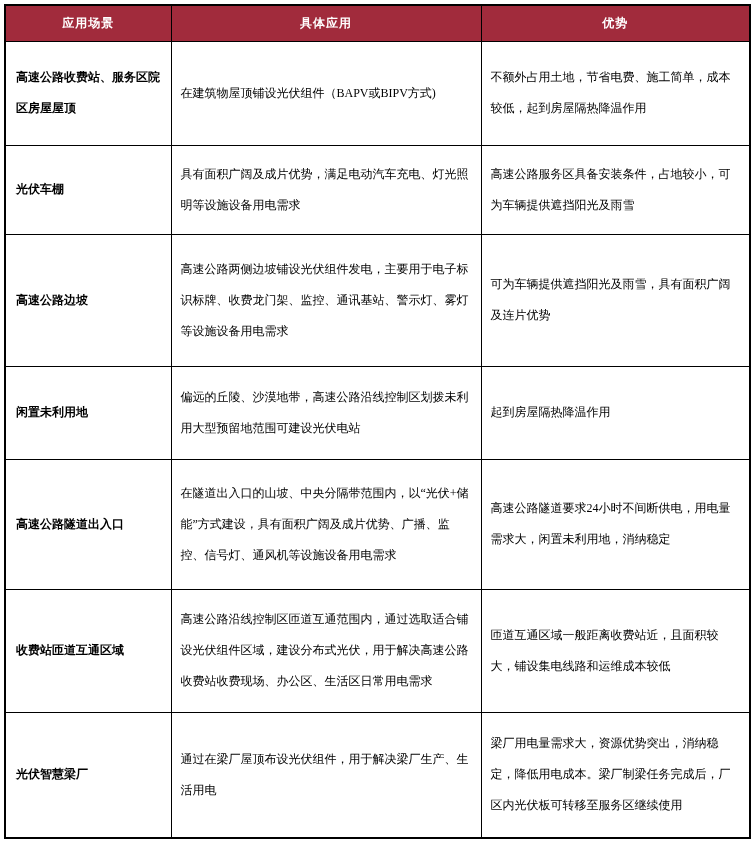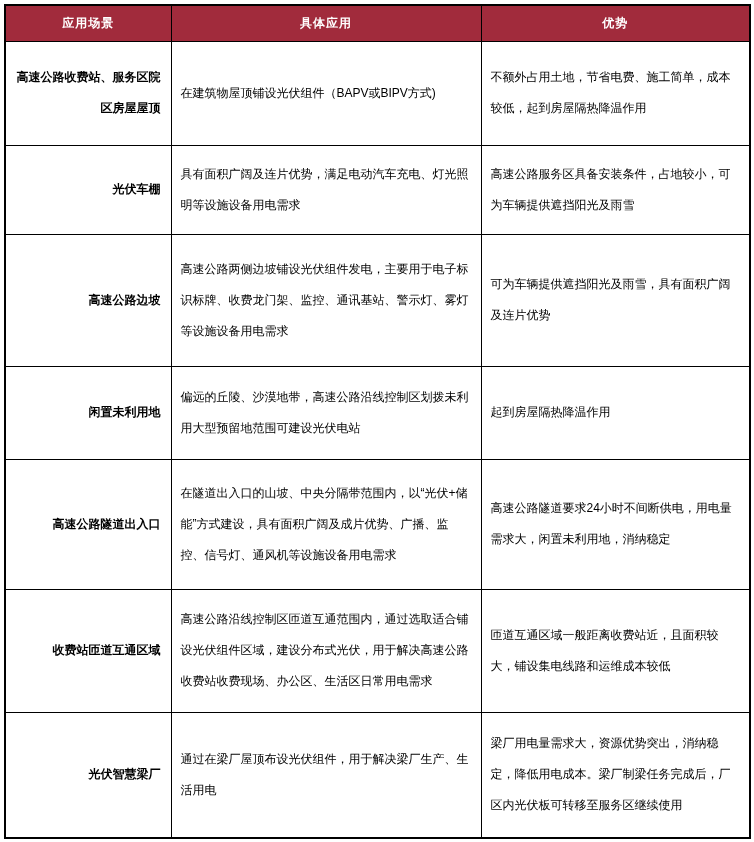--- a/index.html
+++ b/index.html
@@ -35,30 +35,31 @@
   .pv-table th {
     background: var(--header-bg, #A12B3C);
     color: var(--header-text, #ffffff);
     font-weight: bold;
     text-align: center;
     padding: 6px 4px;
     letter-spacing: 1px;
   }
   .pv-table td.cell-scenario {
     font-weight: bold;
-    text-align: right;
+    text-align: left;
     padding: 4px 10px;
     line-height: 31px;
   }
   .pv-table td.cell-application,
   .pv-table td.cell-advantage {
     text-align: left;
     padding: 4px 9px;
     line-height: 31px;
     word-break: break-all;
+    font-family: Liberation Serif, serif;
   }
   
   .pv-table tbody tr:nth-child(1) { height: 104px; }
   .pv-table tbody tr:nth-child(2) { height: 89px; }
   .pv-table tbody tr:nth-child(3) { height: 132px; }
   .pv-table tbody tr:nth-child(4) { height: 93px; }
   .pv-table tbody tr:nth-child(5) { height: 130px; }
   .pv-table tbody tr:nth-child(6) { height: 123px; }
   .pv-table tbody tr:nth-child(7) { height: 126px; }
 </style>
@@ -81,21 +82,21 @@
     </thead>
     <tbody id="table-body">
 
     <tr>
           <td class="cell-scenario">高速公路收费站、服务区院区房屋屋顶</td>
           <td class="cell-application">在建筑物屋顶铺设光伏组件（BAPV或BIPV方式)</td>
           <td class="cell-advantage">不额外占用土地，节省电费、施工简单，成本较低，起到房屋隔热降温作用</td>
         </tr>
         <tr>
           <td class="cell-scenario">光伏车棚</td>
-          <td class="cell-application">具有面积广阔及连片优势，满足电动汽车充电、灯光照明等设施设备用电需求</td>
+          <td class="cell-application">具有面积广阔及成片优势，满足电动汽车充电、灯光照明等设施设备用电需求</td>
           <td class="cell-advantage">高速公路服务区具备安装条件，占地较小，可为车辆提供遮挡阳光及雨雪</td>
         </tr>
         <tr>
           <td class="cell-scenario">高速公路边坡</td>
           <td class="cell-application">高速公路两侧边坡铺设光伏组件发电，主要用于电子标识标牌、收费龙门架、监控、通讯基站、警示灯、雾灯等设施设备用电需求</td>
           <td class="cell-advantage">可为车辆提供遮挡阳光及雨雪，具有面积广阔及连片优势</td>
         </tr>
         <tr>
           <td class="cell-scenario">闲置未利用地</td>
           <td class="cell-application">偏远的丘陵、沙漠地带，高速公路沿线控制区划拨未利用大型预留地范围可建设光伏电站</td>

